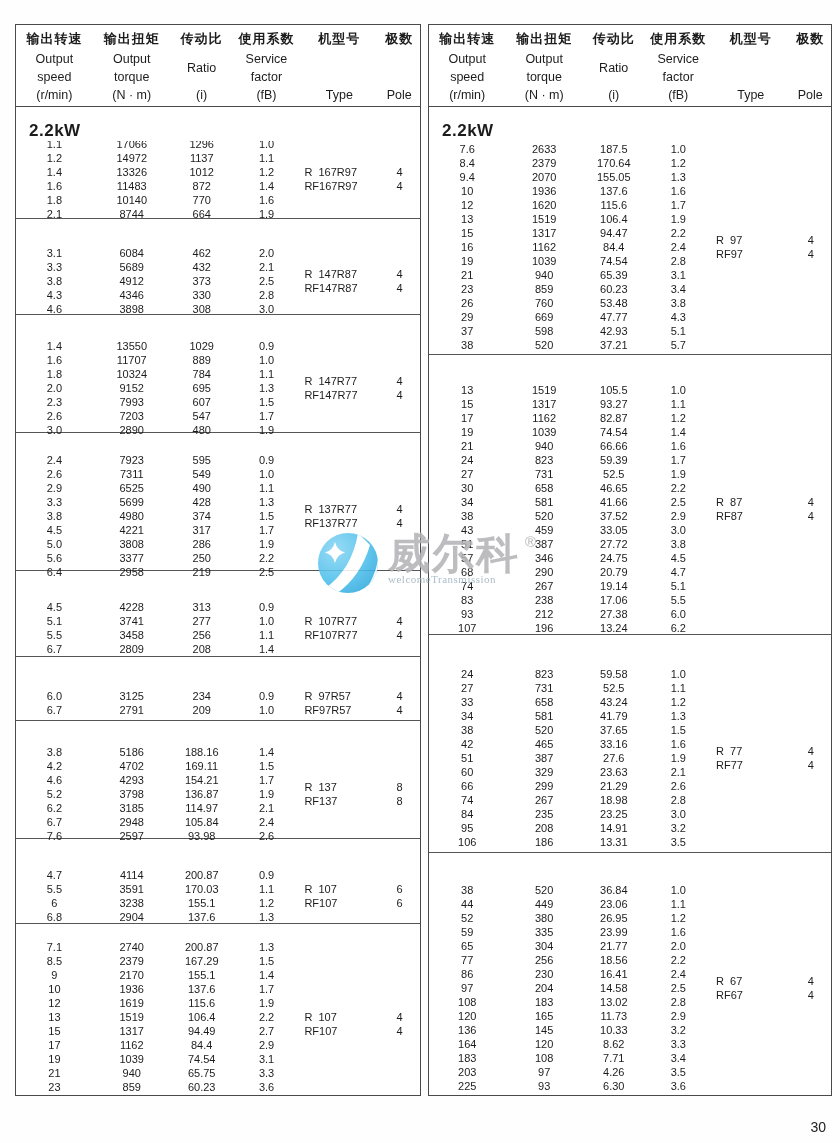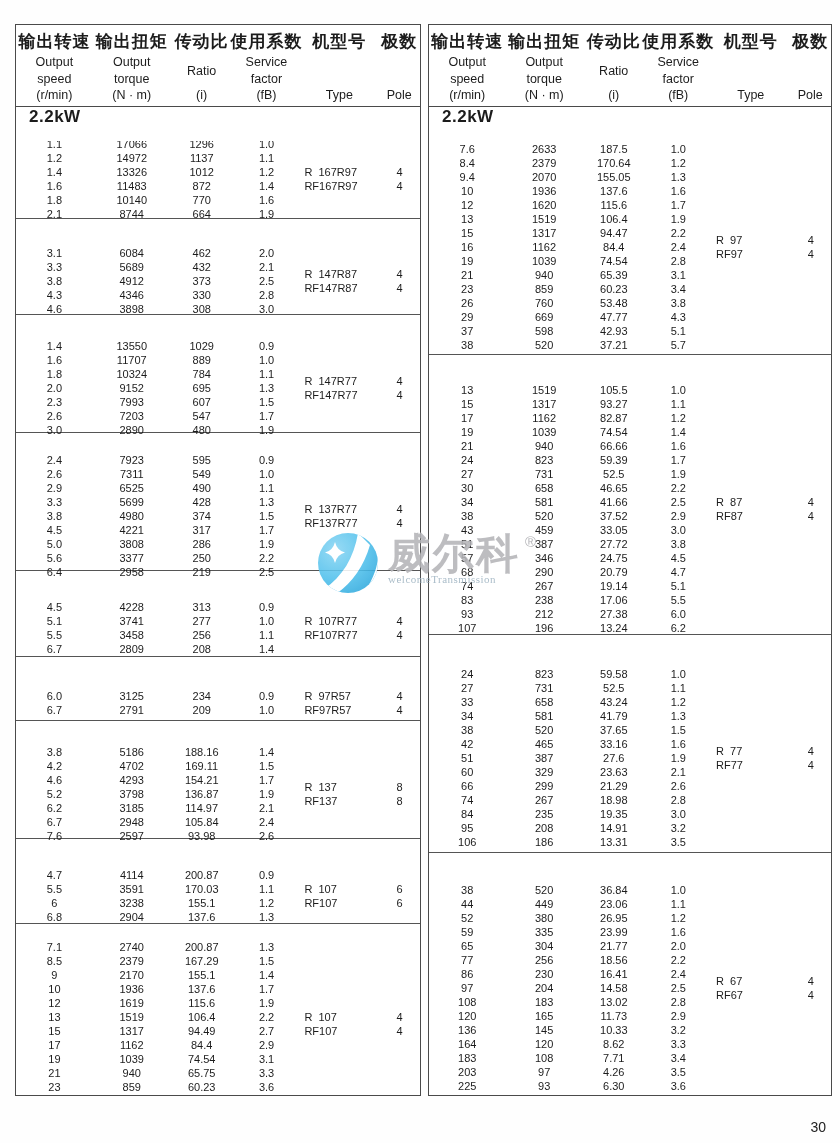--- a/index.html
+++ b/index.html
@@ -9,24 +9,24 @@
 
   .spec-table { position:absolute; top:24px; height:1072px;
     border:1.5px solid #4a4a4a; background:#fff; display:flex; flex-direction:column; }
   .spec-table.left  { left:15px;  width:406px; }
   .spec-table.right { left:428px; width:404px; }
 
   .tbl-header { height:82px; border-bottom:1.5px solid #4a4a4a; display:grid;
     grid-template-columns:19% 19.3% 15.3% 16.8% 19.3% 10.3%; }
   .hcell { display:flex; flex-direction:column; justify-content:space-between;
     align-items:center; padding:5px 0 4px; }
-  .hline-zh { font-size:17px; font-weight:bold; letter-spacing:1px; white-space:nowrap; }
+  .hline-zh { font-size:13px; font-weight:bold; letter-spacing:1px; white-space:nowrap; }
   .hline-en { font-size:12.5px; white-space:nowrap; }
 
-  .power-row { height:34px; display:flex; align-items:flex-start; padding-left:13px; }
+  .power-row { height:34px; display:flex; align-items:flex-end; padding-left:13px; }
   .power-label { font-size:17px; font-weight:bold; letter-spacing:.5px; }
 
   .groups { flex:1; display:flex; flex-direction:column; overflow:hidden;gap:29px; }
   .group { display:flex; align-items:center; border-bottom:1px solid #555; min-height:0; }
   .group:last-child { border-bottom:none; }
   .rows { width:70.4%; display:flex; flex-direction:column; justify-content:center; }
   .row { display:flex; height:14px; line-height:14px; }
   .cell { font-size:11px; text-align:center; white-space:nowrap; }
   .c0 { width:27.0%; } .c1 { width:27.4%; } .c2 { width:21.8%; } .c3 { width:23.8%; }
   .type-block { width:29.6%; display:flex; flex-direction:column; justify-content:center; }
@@ -876,21 +876,21 @@
             </div>
             <div class="row">
               <span class="cell c0">74</span>
               <span class="cell c1">267</span>
               <span class="cell c2">18.98</span>
               <span class="cell c3">2.8</span>
             </div>
             <div class="row">
               <span class="cell c0">84</span>
               <span class="cell c1">235</span>
-              <span class="cell c2">19.35</span>
+              <span class="cell c2">23.25</span>
               <span class="cell c3">3.0</span>
             </div>
             <div class="row">
               <span class="cell c0">95</span>
               <span class="cell c1">208</span>
               <span class="cell c2">14.91</span>
               <span class="cell c3">3.2</span>
             </div>
             <div class="row">
               <span class="cell c0">106</span>

